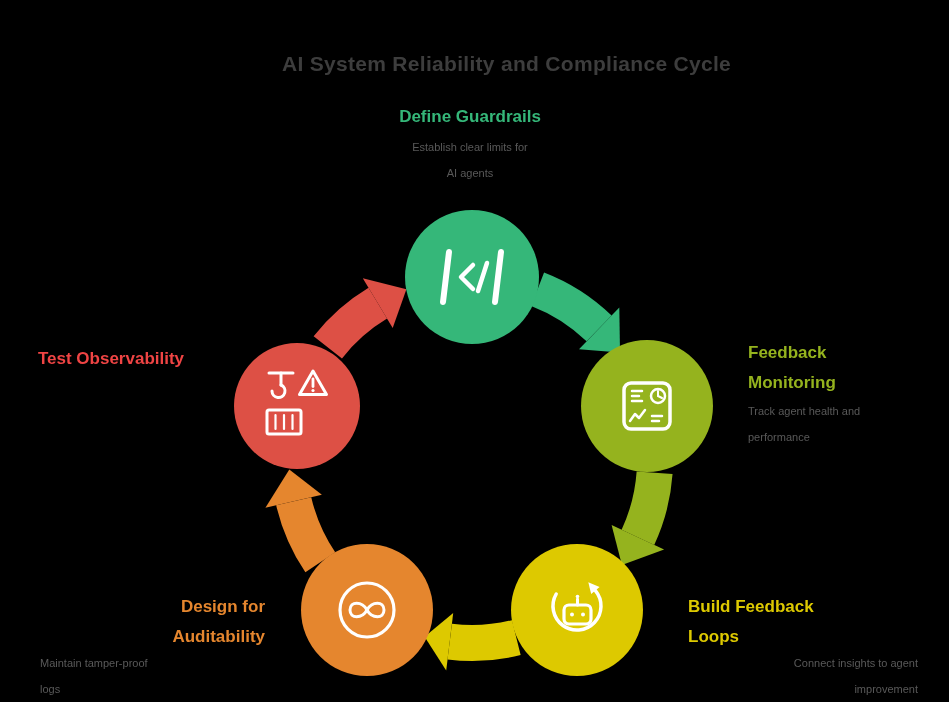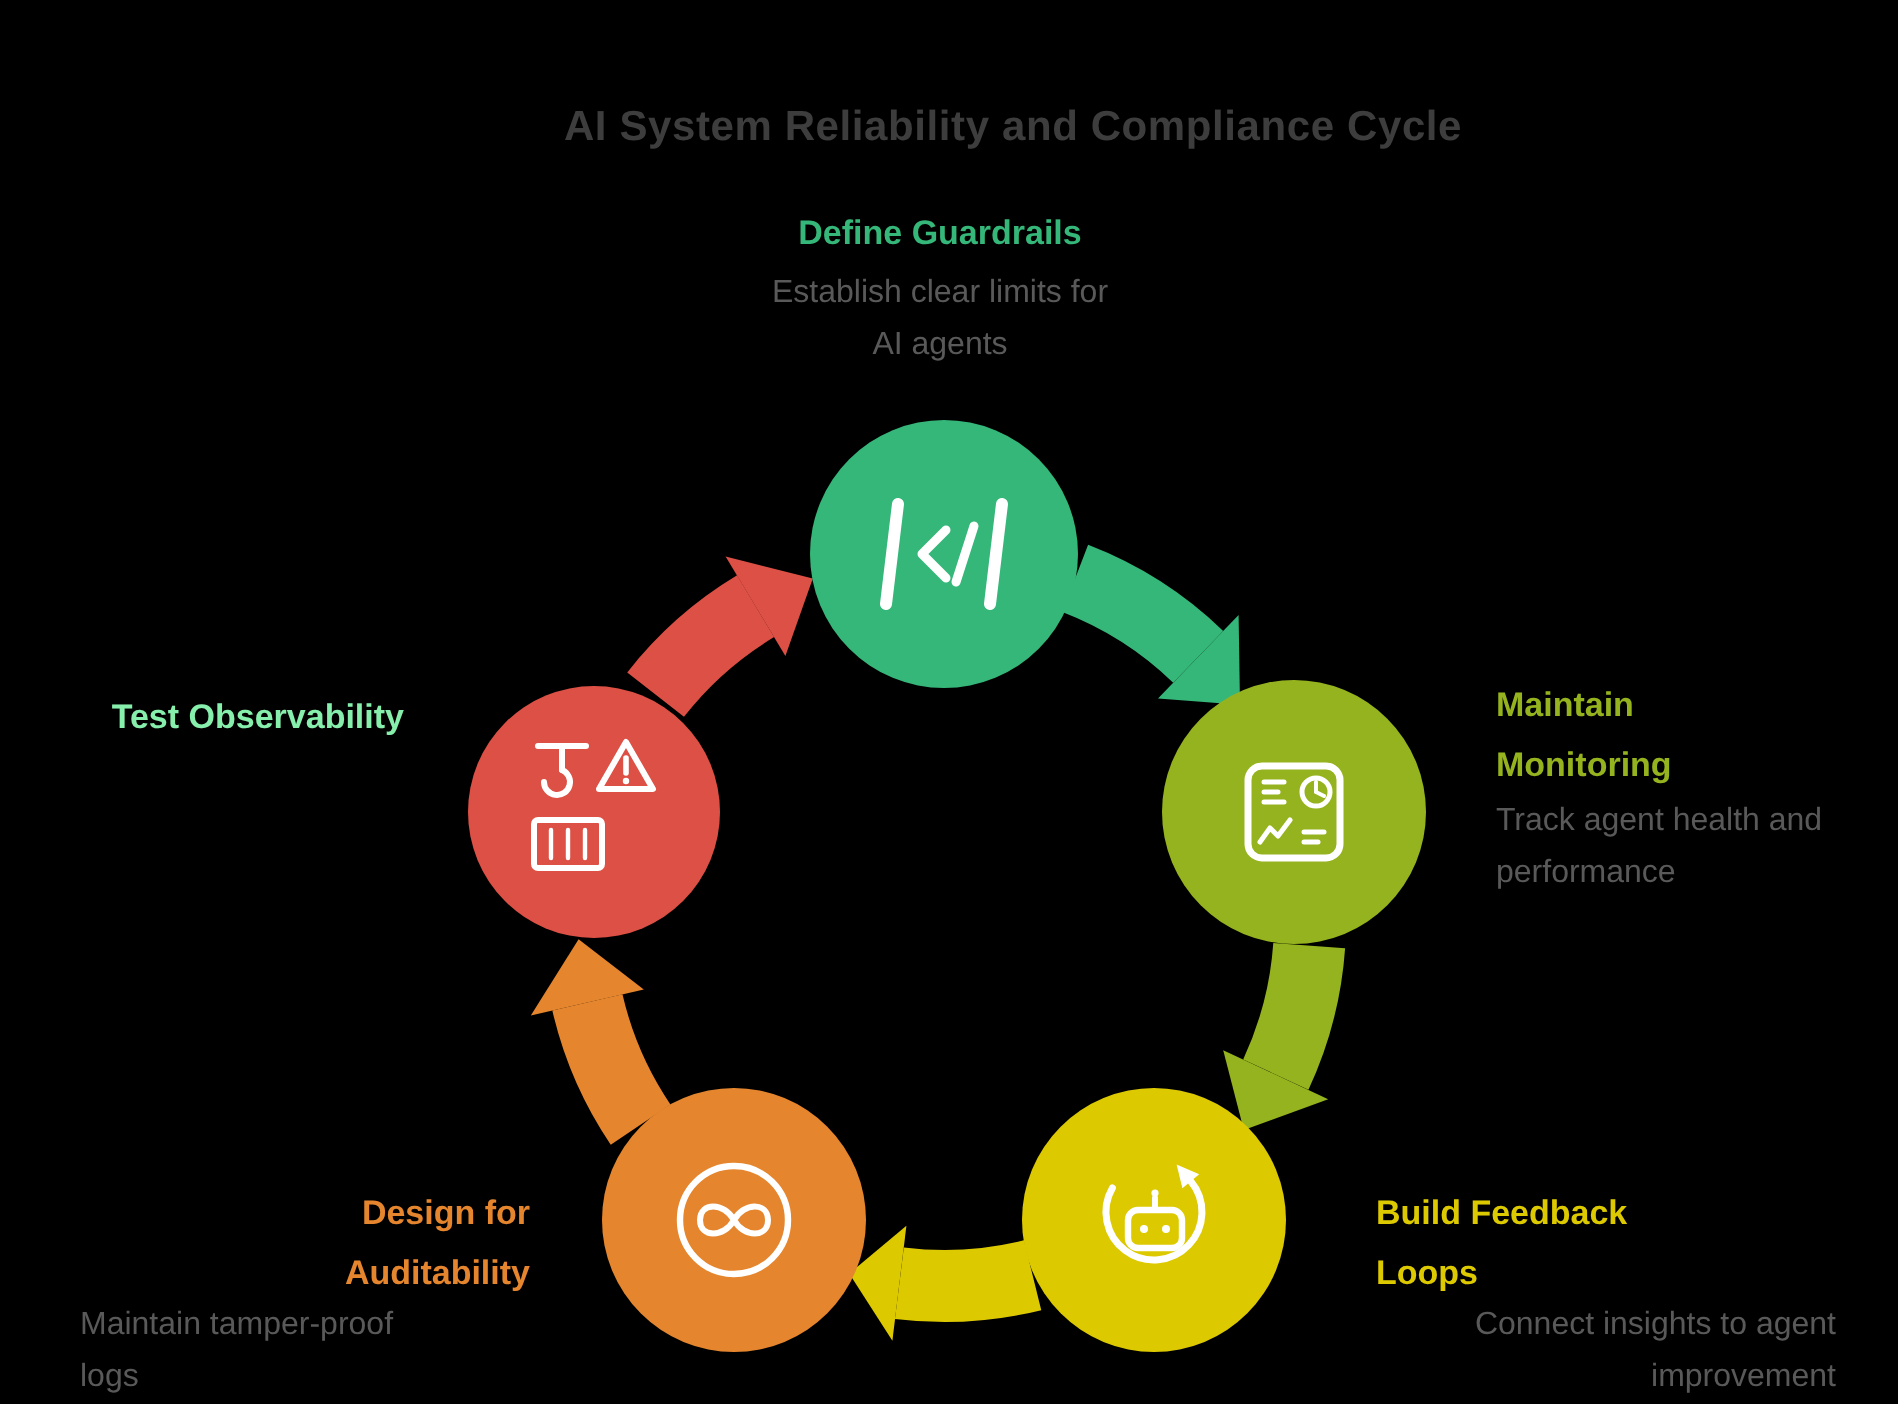--- a/index.html
+++ b/index.html
@@ -22,21 +22,21 @@
     color: #3d3d3d;
   }
   .cycle-svg { position: absolute; top: 0; left: 0; }
   .stage-label {
     position: absolute;
     font-size: 17px; font-weight: bold; line-height: 30px;
     white-space: pre-line;
   }
   .stage-desc {
     position: absolute;
-    font-size: 16px; line-height: 26px;
+    font-size: 11px; line-height: 26px;
     color: #595959;
     white-space: pre-line;
   }
   .pos-define-label   { top: 102px; left: 320px; width: 300px; text-align: center; }
   .pos-define-desc    { top: 134px; left: 320px; width: 300px; text-align: center; }
   .pos-implement-label{ top: 338px; left: 748px; width: 190px; text-align: left; }
   .pos-implement-desc { top: 398px; left: 748px; width: 200px; text-align: left; }
   .pos-build-label    { top: 592px; left: 688px; width: 210px; text-align: left; }
   .pos-build-desc     { top: 650px; left: 688px; width: 230px; text-align: right; }
   .pos-design-label   { top: 592px; left: 60px;  width: 205px; text-align: right; }
@@ -130,30 +130,30 @@
       <path d="M 313 371 L 326.5 394.5 L 299.5 394.5 Z" stroke-width="3"></path>
       <line x1="313" y1="379" x2="313" y2="386.5" stroke-width="2.8"></line>
       <circle cx="313" cy="390.5" r="1.6" fill="#ffffff" stroke="none"></circle>
     </g>
   </svg>
 
   <div class="stage-label pos-define-label" style="color: rgb(53, 183, 121);">Define Guardrails</div>
   <div class="stage-desc pos-define-desc">Establish clear limits for
 AI agents</div>
 
-  <div class="stage-label pos-implement-label" style="color: rgb(149, 179, 30);">Maintain
+  <div class="stage-label pos-implement-label" style="color: rgb(149, 179, 30);">Feedback
 Monitoring</div>
   <div class="stage-desc pos-implement-desc">Track agent health and
 performance</div>
 
   <div class="stage-label pos-build-label" style="color: rgb(221, 201, 0);">Build Feedback
 Loops</div>
   <div class="stage-desc pos-build-desc">Connect insights to agent
 improvement</div>
 
   <div class="stage-label pos-design-label" style="color: rgb(229, 134, 46);">Design for
 Auditability</div>
   <div class="stage-desc pos-design-desc">Maintain tamper-proof
 logs</div>
 
-  <div class="stage-label pos-test-label" style="color: #86efac;">Test Observability</div>
+  <div class="stage-label pos-test-label" style="color: #ef4444; text-align: center;">Test Observability</div>
 
 </div>
 
 </body></html>

